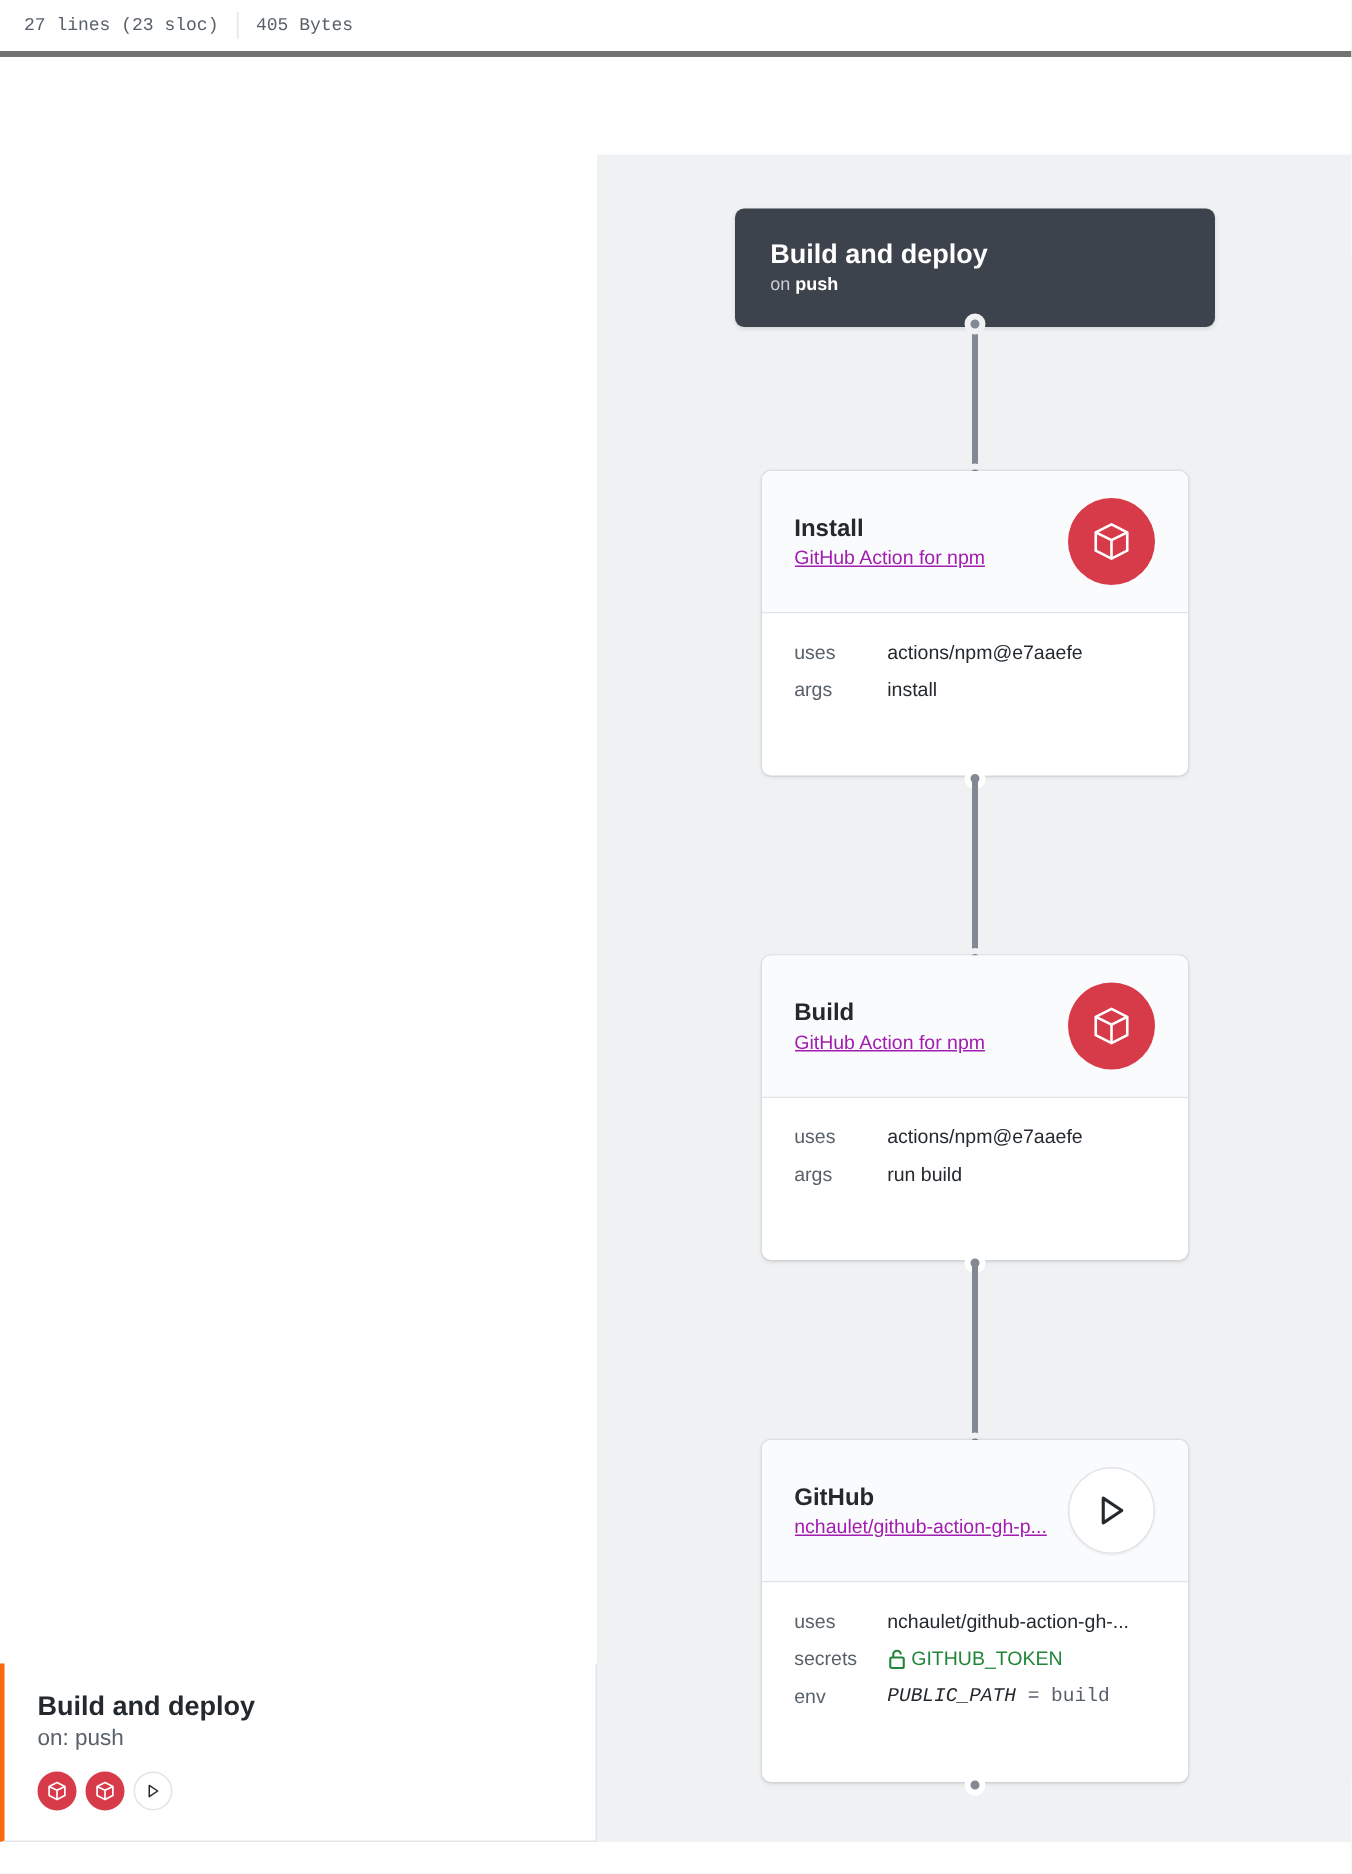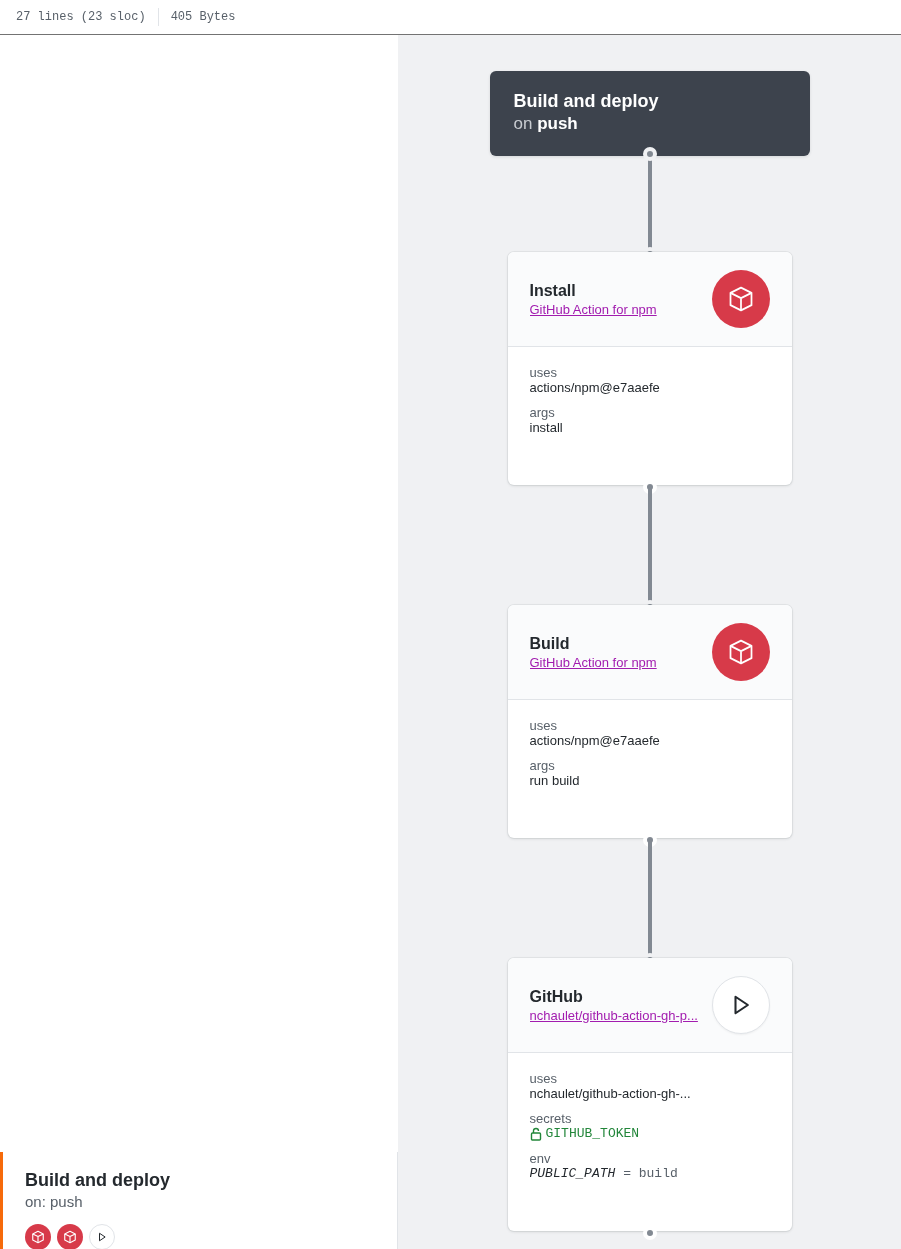--- a/index.html
+++ b/index.html
@@ -7,21 +7,21 @@
     font-family: -apple-system, BlinkMacSystemFont, "Segoe UI", Helvetica, Arial, sans-serif;
     background: #fff;
     color: #24292e;
     font-size: 14px;
   }
   .file-info-bar {
     padding: 8px 16px;
     font-family: SFMono-Regular, Consolas, "Liberation Mono", Menlo, monospace;
     font-size: 12px;
     color: #586069;
-    border-bottom: 1px solid #737373;
+    border-bottom: 4px solid #737373;
     display: flex;
     align-items: center;
     gap: 12px;
   }
   .file-info-bar .divider {
     width: 1px; height: 18px; background: #e1e4e8;
   }
   .main-split {
     display: flex;
     width: 100%;
@@ -74,21 +74,21 @@
   
   .header-card {
     width: 320px;
     background: #3d434d;
     border-radius: 6px;
     padding: 20px 24px 22px 24px;
     color: #fff;
     box-shadow: 0 1px 3px rgba(27,31,35,0.12);
   }
   .header-card h1 { font-size: 18px; font-weight:600; margin-bottom:2px;}
-  .header-card .sub { font-size:17px; color:#c9ccd1;}
+  .header-card .sub { font-size:12px; color:#c9ccd1;}
   .header-card .sub strong { color:#fff; font-weight:600;}
 
   
   .connector {
     width: 4px;
     background: #828992;
     position: relative;
   }
   .connector.short { height: 96px; }
   .connector.med { height: 120px; }
@@ -121,27 +121,27 @@
     width:58px; height:58px; border-radius:50%;
     background:#d73a49; display:flex; align-items:center; justify-content:center;
     flex-shrink:0;
   }
   .big-white-circle {
     width:58px; height:58px; border-radius:50%;
     background:#fff; border:1px solid #e1e4e8; display:flex; align-items:center; justify-content:center;
     flex-shrink:0; box-shadow: 0 1px 2px rgba(0,0,0,0.05);
   }
   .card-body { padding: 18px 22px 40px 22px; }
-  .kv-row { display:flex; margin-bottom:10px; font-size:13px; align-items:flex-start;flex-direction:column;}
+  .kv-row { display:flex; margin-bottom:10px; font-size:13px; align-items:flex-start;}
   .kv-row .k { width:62px; color:#586069; flex-shrink:0;}
   .kv-row .v { font-weight:400; color:#24292e; overflow:hidden; text-overflow:ellipsis; white-space:nowrap;}
   .kv-row .v.mono { font-family: SFMono-Regular, Consolas, "Liberation Mono", Menlo, monospace; font-weight:400; color:#586069;}
   .kv-row .v .mono-key { font-family: SFMono-Regular, Consolas, "Liberation Mono", Menlo, monospace; font-weight:400; color:#24292e;font-style:italic;}
   .secret-tag {
-    color:#22863a; font-family: Liberation Mono, monospace;
+    color:#22863a; font-family: Liberation Sans, sans-serif;
     font-weight:400; display:inline-flex; align-items:center; gap:4px;
   }
   .action-card .bottom-dot {
     position:absolute; bottom:-9px; left:50%; transform:translateX(-50%);
     width:14px; height:14px; background:#828992; border:4px solid #fff; border-radius:50%;
   }
   svg { display:block; }
 </style>
 </head>
 <body>

